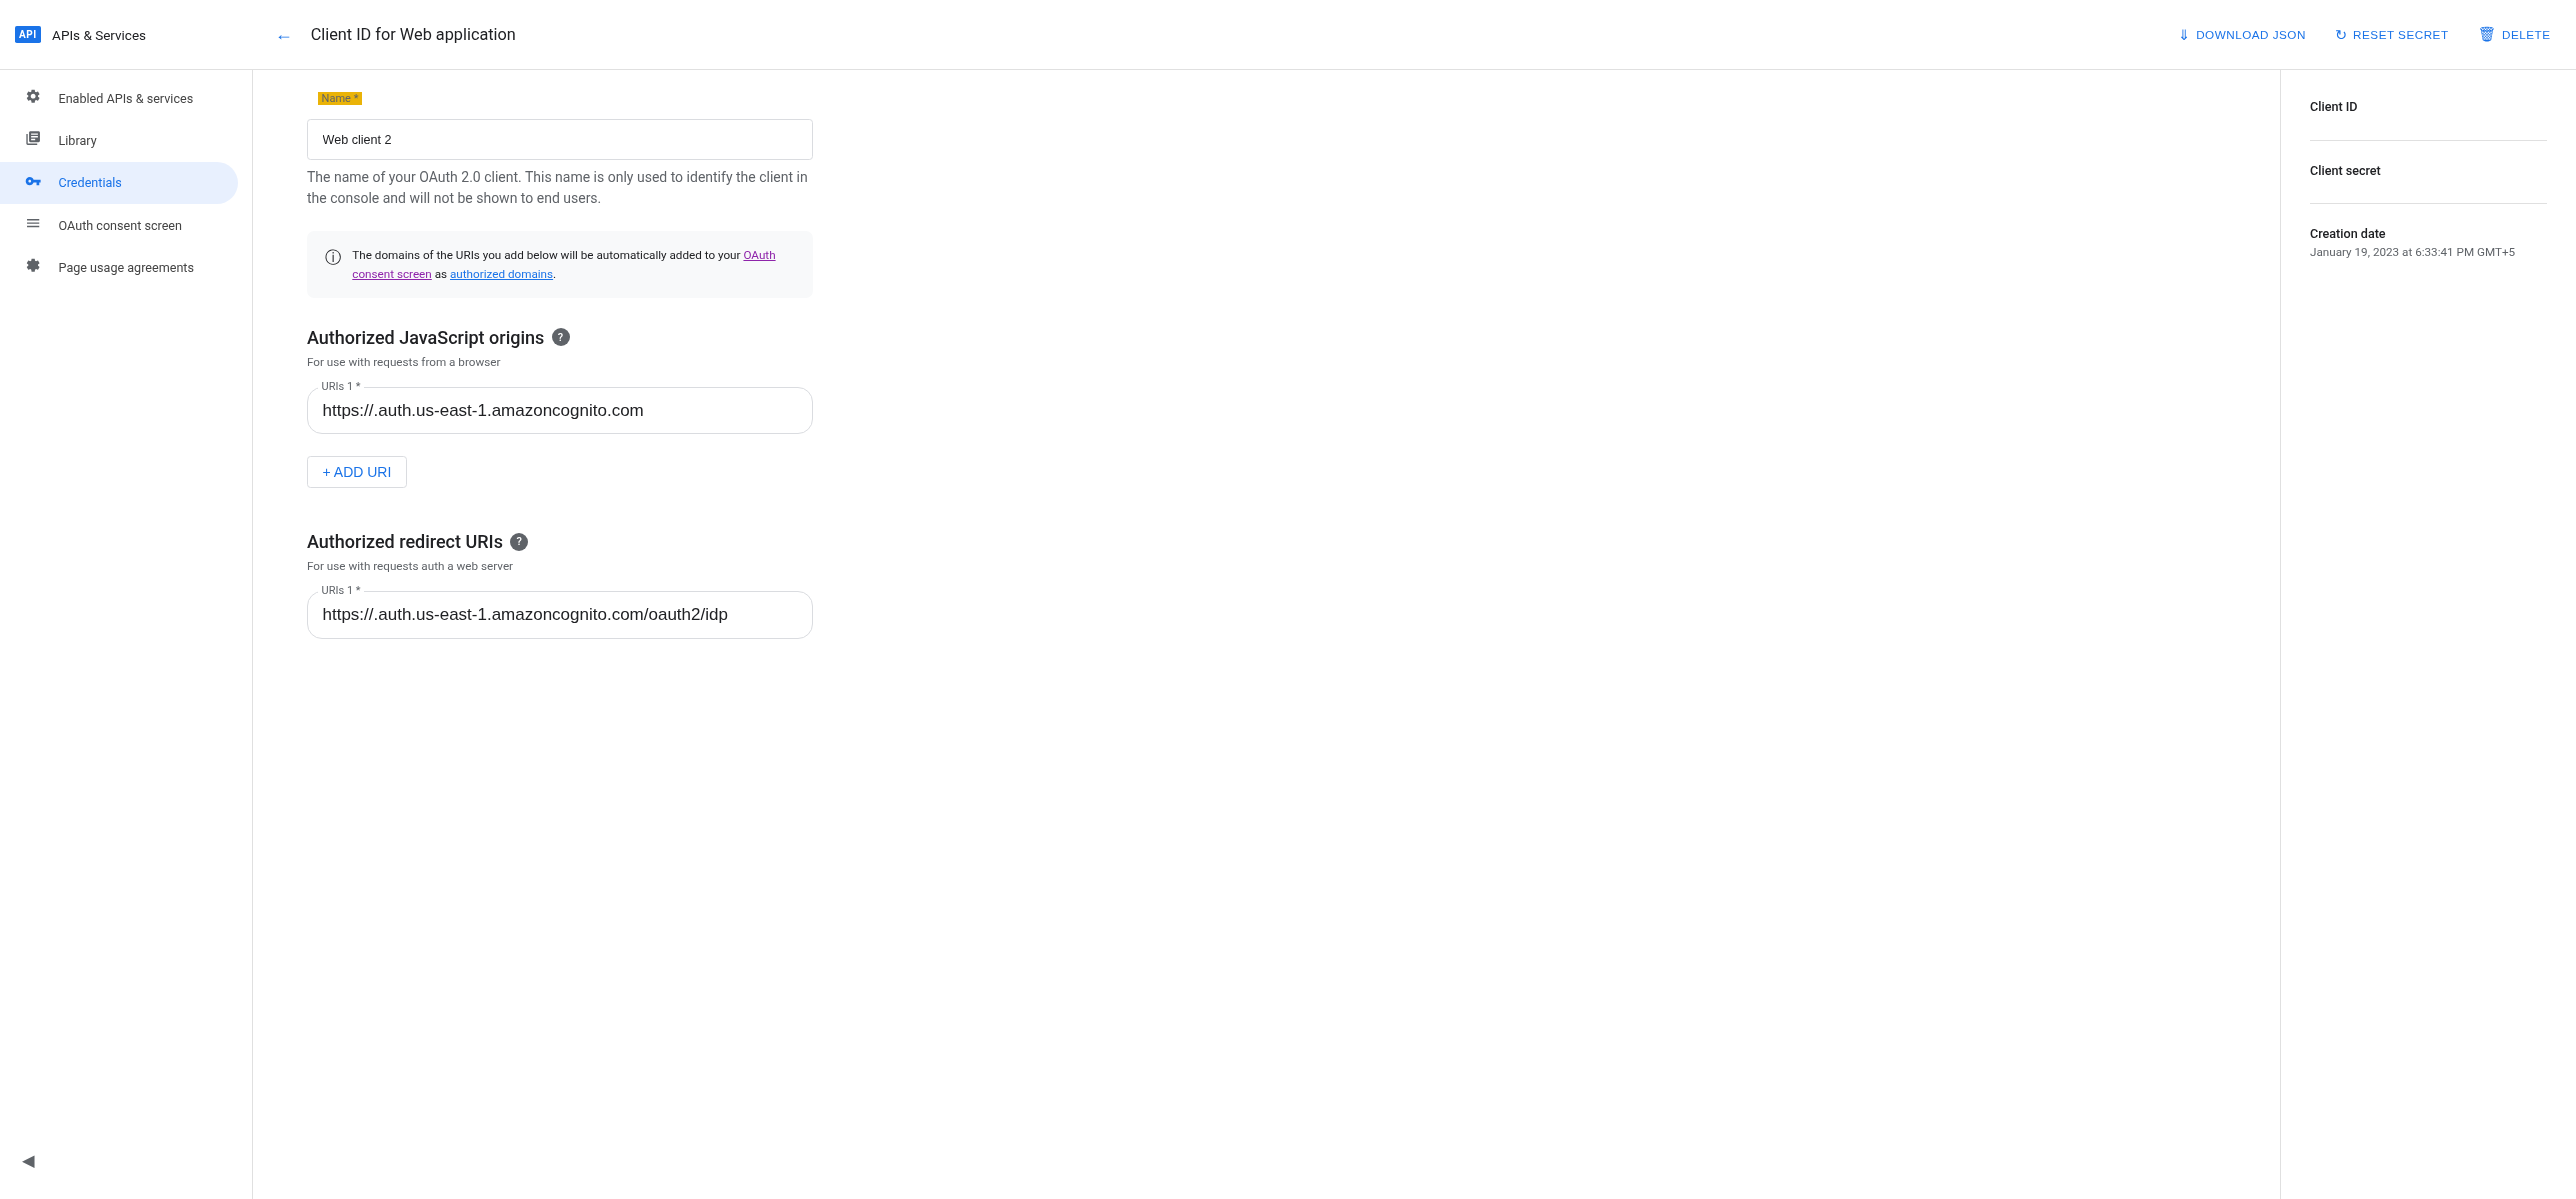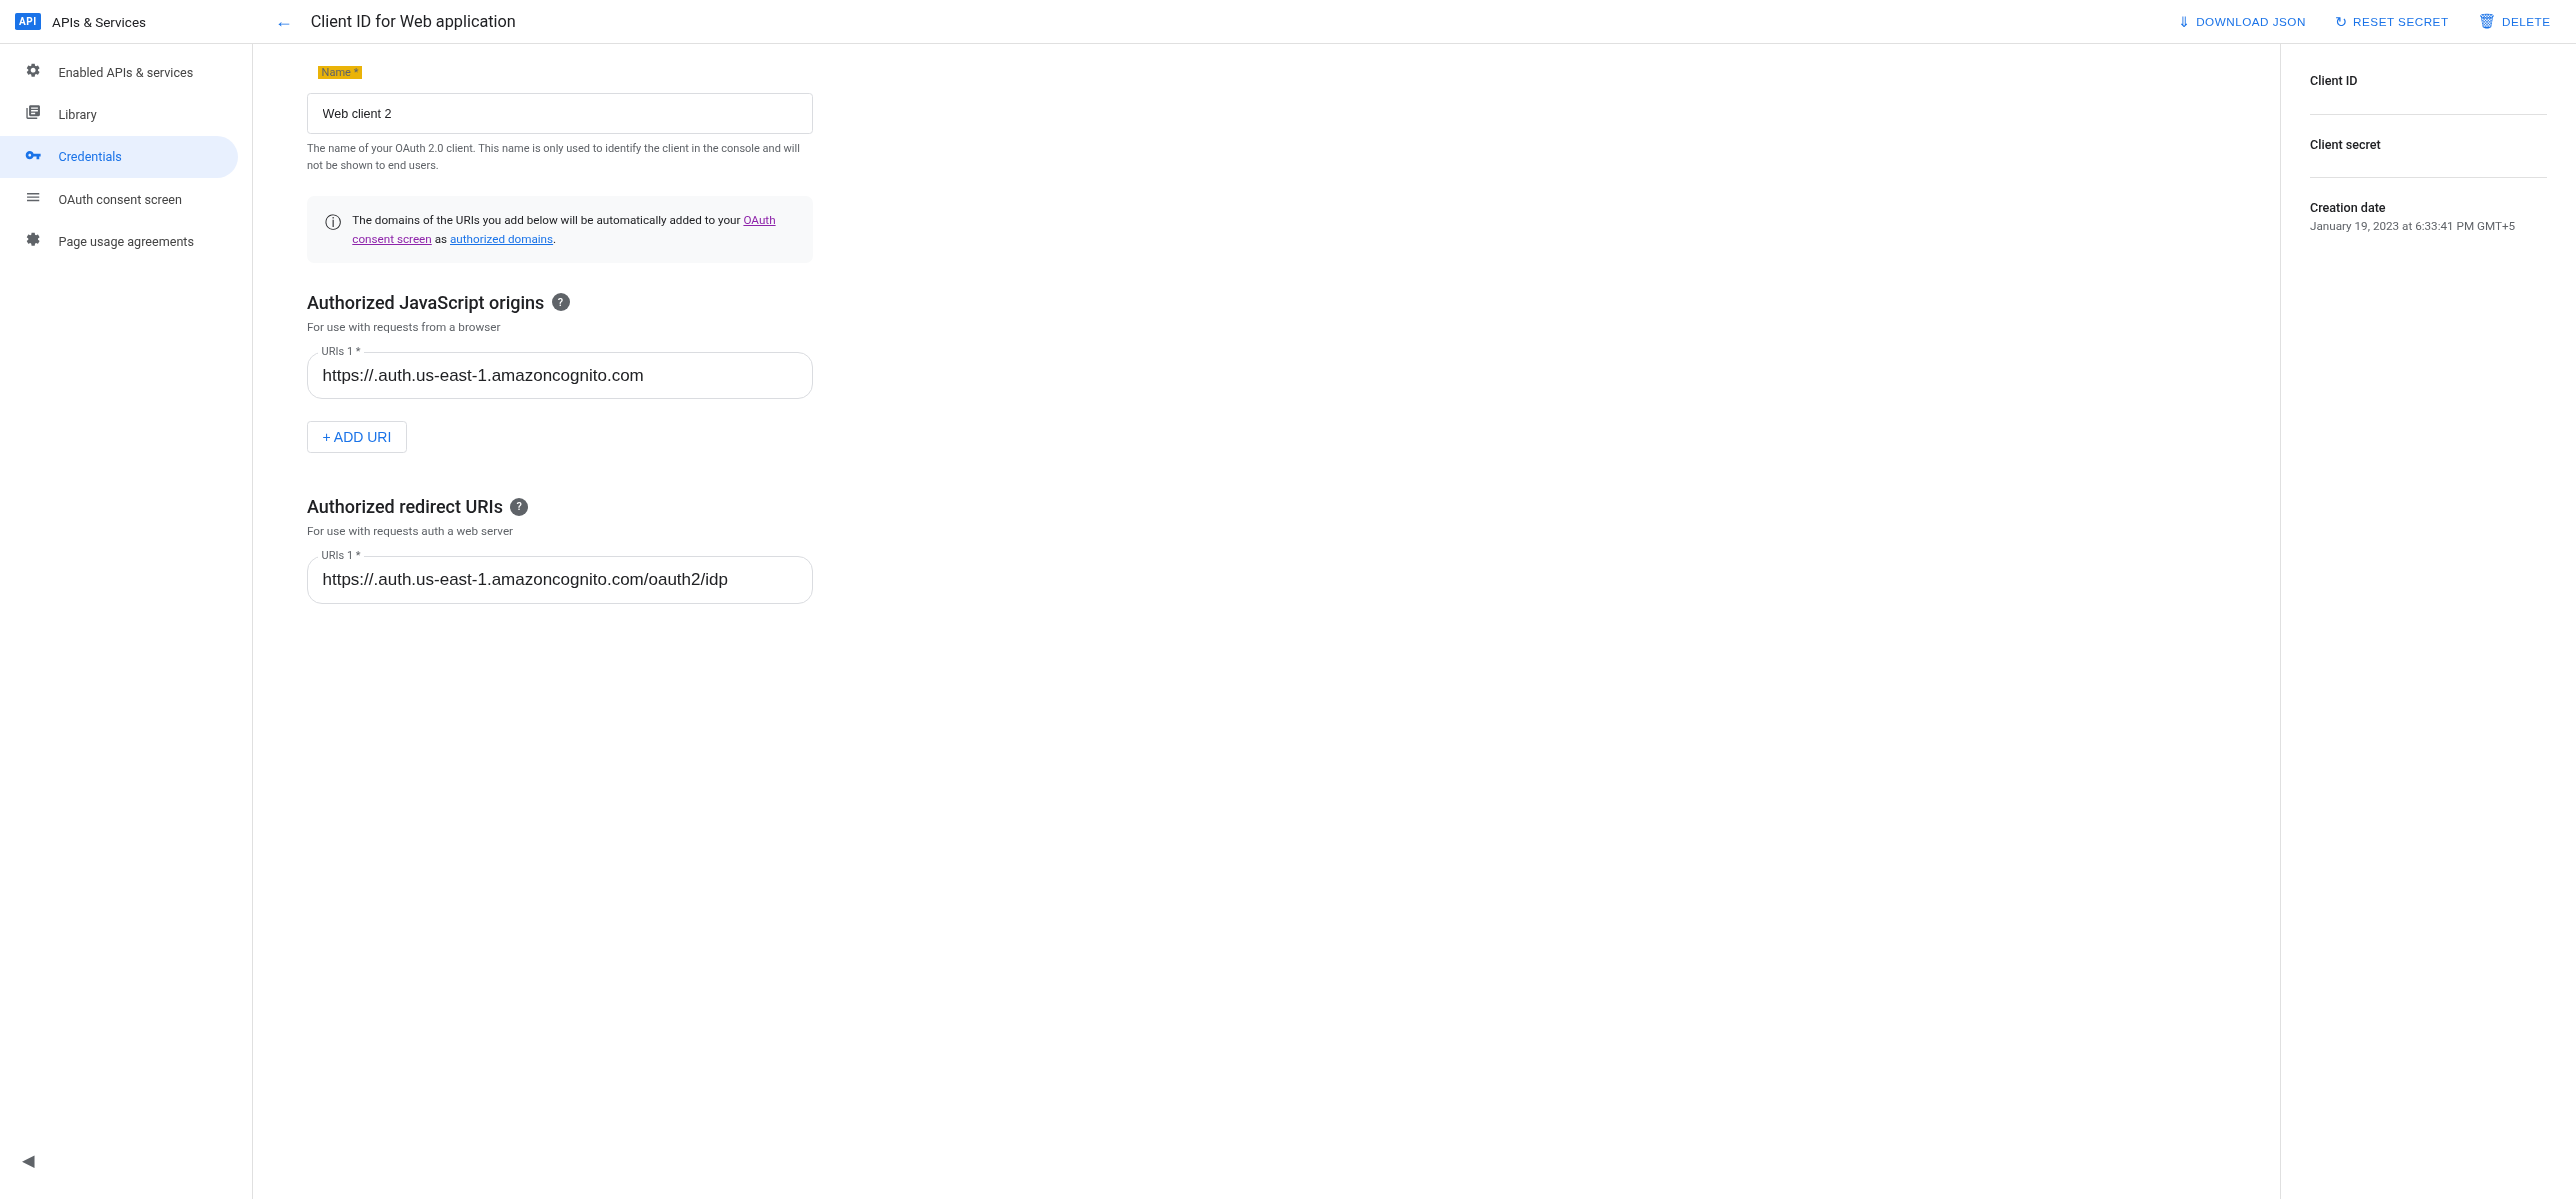--- a/index.html
+++ b/index.html
@@ -2,21 +2,21 @@
 <html style="font-size:14.5px"><head>
   <meta charset="utf-8">
   <style>
     * { box-sizing: border-box; margin: 0; padding: 0; }
     body { font-family: 'Google Sans', Roboto, Arial, sans-serif; font-size: 12.6px; color: #202124; background: #fff; display: flex; flex-direction: column; height: 100vh; overflow: hidden; }
 
     
     .topbar {
       display: flex;
       align-items: center;
-      height: 44px;
+      height: 70px;
       border-bottom: 0.9px solid #e0e0e0;
       padding: 0 14.5px;
       flex-shrink: 0;
     }
     .topbar-left {
       display: flex;
       align-items: center;
       width: 253px;
       flex-shrink: 0;
     }
@@ -138,21 +138,21 @@
       max-width: 506px;
       border: 0.9px solid #dadce0;
       border-radius: 3.6px;
       padding: 12.6px 14.5px;
       font-size: 12.6px;
       color: #202124;
       outline: none;
       margin-top: 20px;
     }
     .field-hint {
-      font-size: 11px;
+      font-size: 14px;
       color: #5f6368;
       max-width: 506px;
       margin-top: 6px;
       line-height: 1.5;
     }
 
     
     .info-box {
       display: flex;
       align-items: flex-start;

